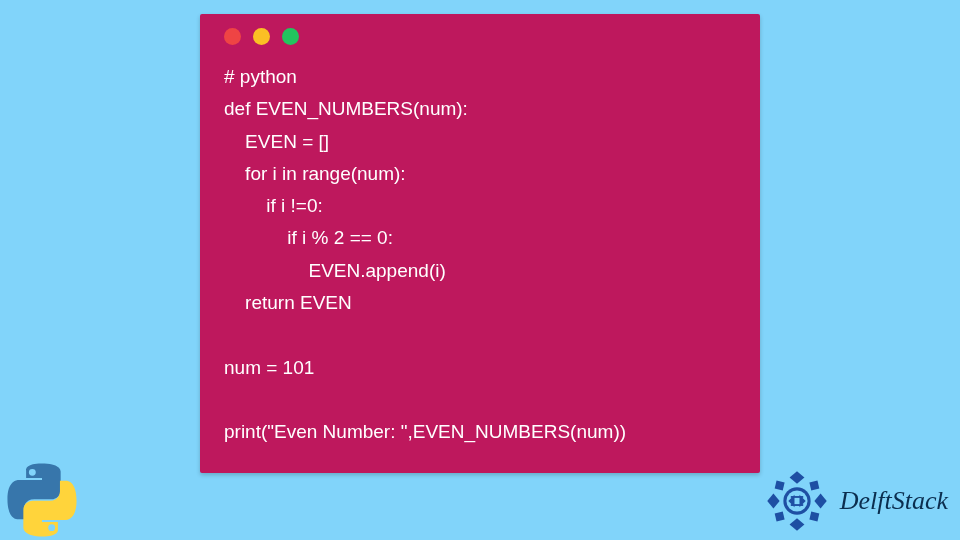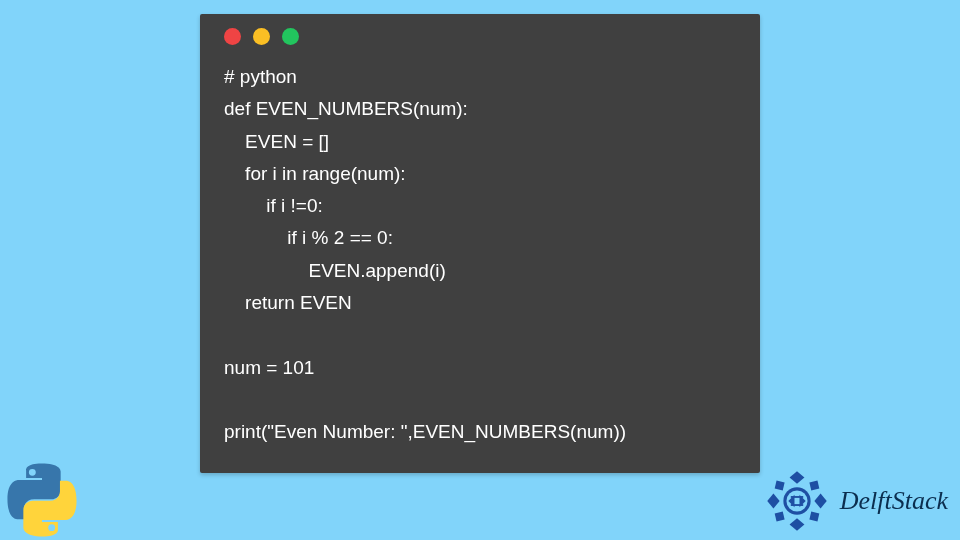--- a/index.html
+++ b/index.html
@@ -9,21 +9,21 @@
     background: #81d4fa;
     position: relative;
     font-family: Arial, Helvetica, sans-serif;
     overflow: hidden;
   }
   .code-window {
     position: absolute;
     left: 200px;
     top: 14px;
     width: 560px;
-    background: #404040;
+    background: #be185d;
     border-radius: 2px;
     box-shadow: 0 2px 4px rgba(0,0,0,0.2);
     padding-bottom: 20px;
   }
   .titlebar {
     display: flex;
     align-items: center;
     gap: 12px;
     padding: 14px 18px 6px 24px;
   }

